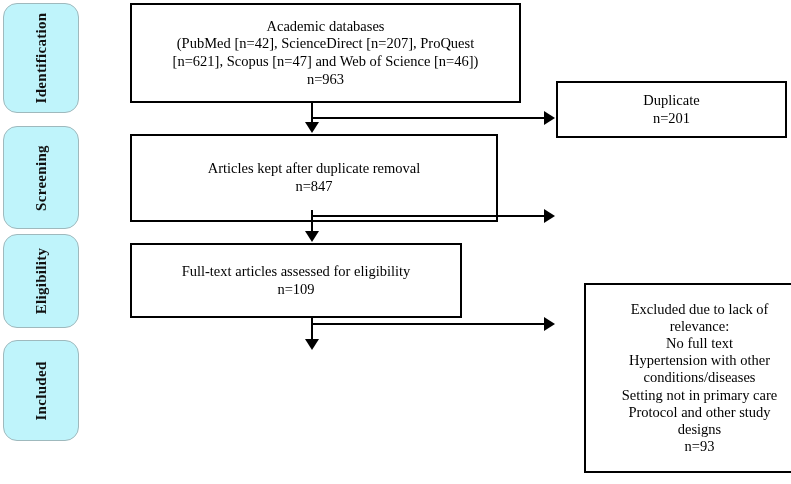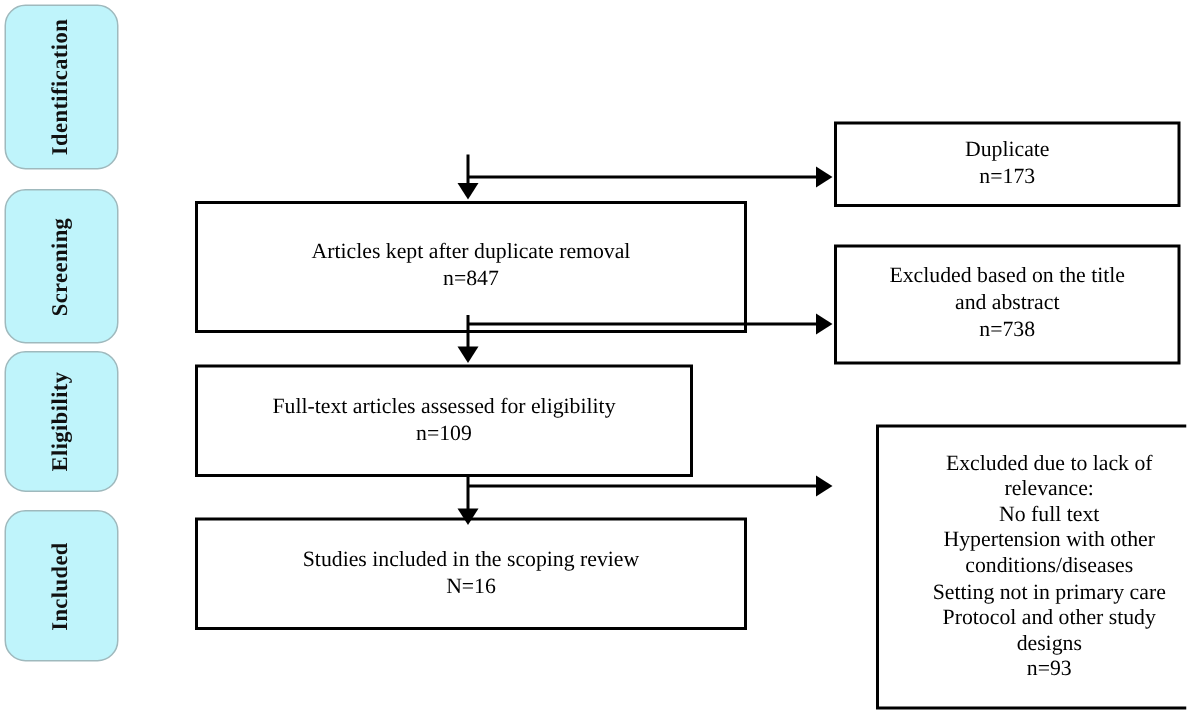--- a/index.html
+++ b/index.html
@@ -102,46 +102,43 @@
   </div>
 
   <div class="stage-pill" style="left:3px; top:234px; width:76px; height:94px;">
     <span class="stage-label">Eligibility</span>
   </div>
 
   <div class="stage-pill" style="left:3px; top:340px; width:76px; height:101px;">
     <span class="stage-label">Included</span>
   </div>
 
+  <div class="flow-box" style="left:130px; top:3px; width:391px; height:100px;">
+    <span class="flow-text">Academic databases
+(PubMed [n=42], ScienceDirect [n=207], ProQuest
+[n=621], Scopus [n=47] and Web of Science [n=46])
+n=963</span>
+  </div>
 
   <div class="flow-box" style="left:130px; top:134px; width:368px; height:88px;">
     <span class="flow-text">Articles kept after duplicate removal
 n=847</span>
   </div>
 
   <div class="flow-box" style="left:130px; top:243px; width:332px; height:75px;">
     <span class="flow-text">Full-text articles assessed for eligibility
 n=109</span>
   </div>
 
-  <div class="flow-box" style="left:130px; top:345px; width:368px; height:75px;">
-    <span class="flow-text">Studies included in the scoping review
-N=16</span>
-  </div>
 
   <div class="flow-box" style="left:556px; top:81px; width:231px; height:57px;">
     <span class="flow-text">Duplicate
-n=173</span>
+n=201</span>
   </div>
 
-  <div class="flow-box" style="left:556px; top:163px; width:231px; height:80px;">
-    <span class="flow-text">Excluded based on the title
-and abstract
-n=738</span>
-  </div>
 
   <div class="flow-box" style="left:584px; top:283px; width:231px; height:190px;">
     <span class="flow-text tight">Excluded due to lack of
 relevance:
 No full text
 Hypertension with other
 conditions/diseases
 Setting not in primary care
 Protocol and other study
 designs

